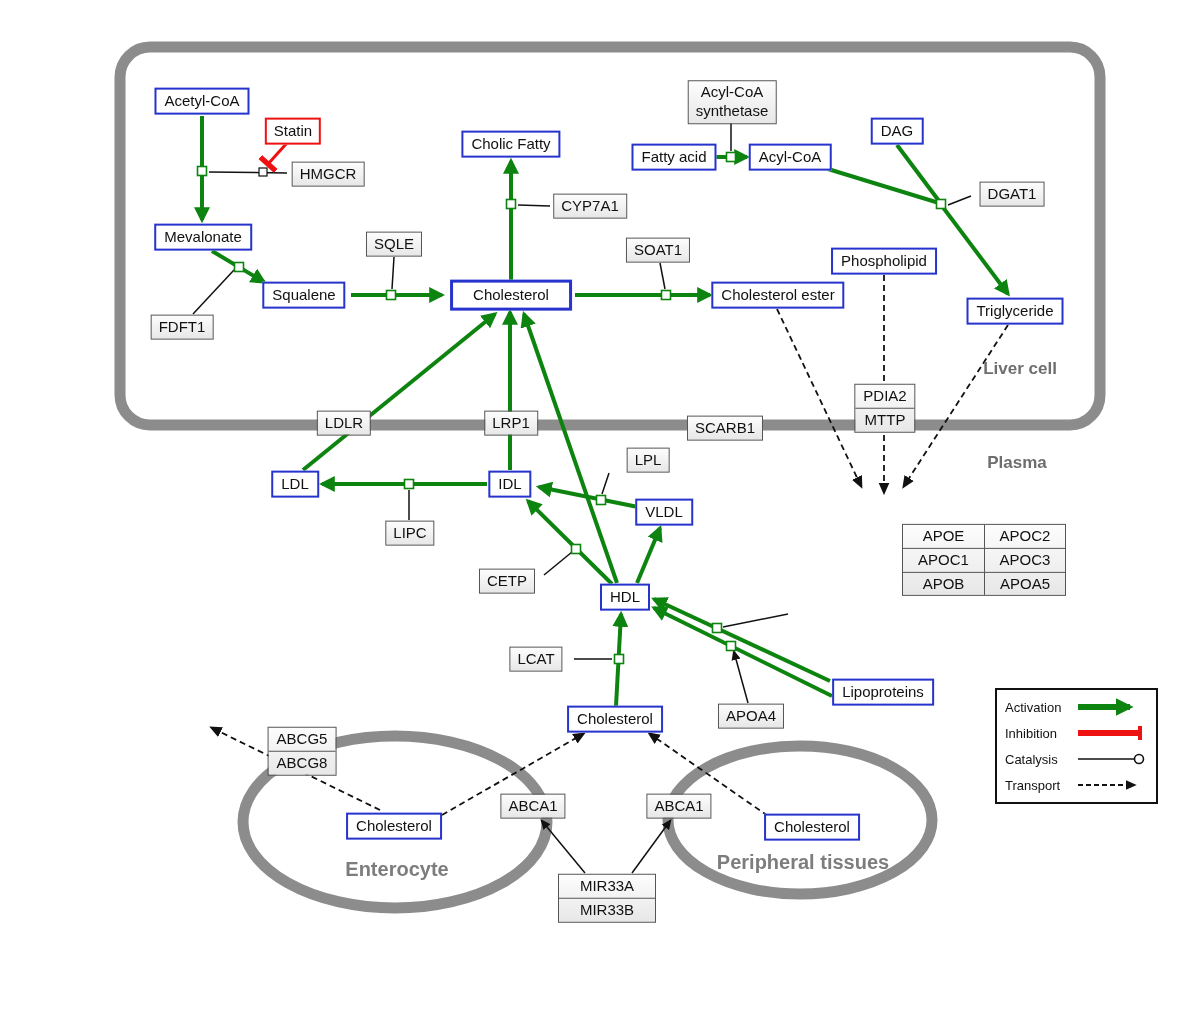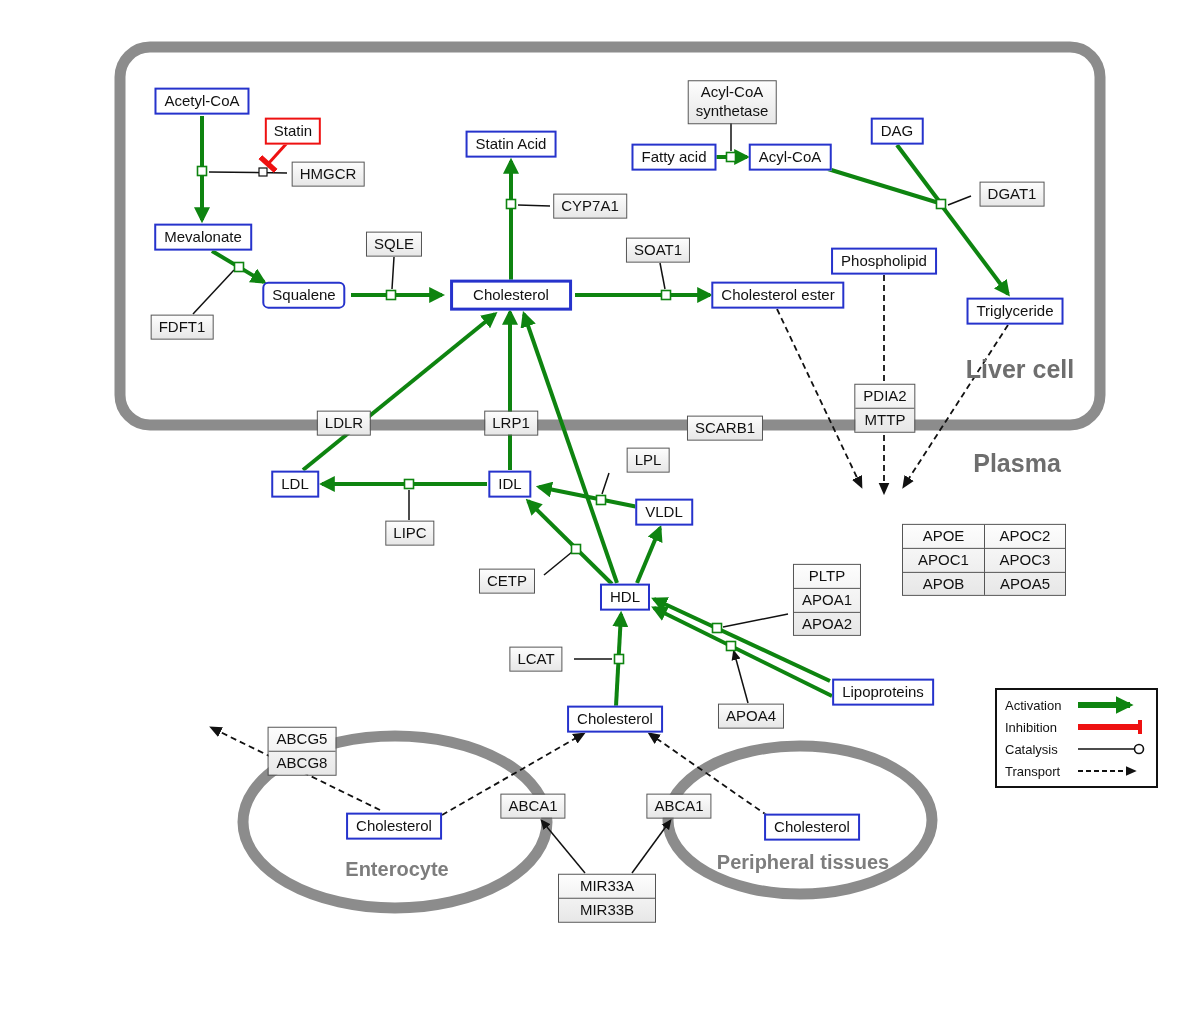--- a/index.html
+++ b/index.html
@@ -23,24 +23,24 @@
   .stack > div { padding:2px 8px; }
   .stack > div + div { border-top:1px solid #555; }
   .grid2 { padding:0; display:grid; grid-template-columns:81px 81px; }
   .grid2 > div { padding:2px 4px; }
   .grid2 > div:nth-child(2n) { border-left:1px solid #555; }
   .grid2 > div:nth-child(n+3) { border-top:1px solid #555; }
   .comp-label {
     position:absolute; transform:translate(-50%,-50%);
     font-weight:bold; color:#6e6e6e; white-space:nowrap;
   }
-  .comp-label.lg { font-size:25px; }
+  .comp-label.lg { font-size:17px; }
   .comp-label.md { font-size:20px; color:#7d7d7d; }
   #legend {
-    position:absolute; left:995px; top:688px; width:163px; height:100px;
+    position:absolute; left:995px; top:688px; width:163px; height:116px;
     border:2px solid #111; background:transparent;
     display:flex; flex-direction:column; justify-content:space-around;
     padding:4px 8px; box-sizing:border-box;
   }
   .legend-row { display:flex; align-items:center; justify-content:space-between; }
   .legend-row span { font-size:13px; color:#111; }
 </style>
 </head>
 <body>
 
@@ -134,22 +134,22 @@
     <rect x="259" y="168" width="8" height="8" fill="#fff" stroke="#111" stroke-width="1.2"></rect>
   </svg>
 
   <div class="comp-label lg" style="left:1020px; top:369px;">Liver cell</div>
   <div class="comp-label lg" style="left:1017px; top:463px;">Plasma</div>
   <div class="comp-label md" style="left:397px; top:869px;">Enterocyte</div>
   <div class="comp-label md" style="left:803px; top:862px;">Peripheral tissues</div>
 
   <div class="node metab" style="left:202px; top:101px;">Acetyl-CoA</div>
   <div class="node metab" style="left:203px; top:237px;">Mevalonate</div>
-  <div class="node metab" style="left:304px; top:295px;border-radius:6px;">Squalene</div>
-  <div class="node metab" style="left:511px; top:144px;">Statin Acid</div>
+  <div class="node metab" style="left:304px; top:295px;">Squalene</div>
+  <div class="node metab" style="left:511px; top:144px;">Cholic Fatty</div>
   <div class="node metab big" style="left:511px; top:295px;">Cholesterol</div>
   <div class="node metab" style="left:674px; top:157px;">Fatty acid</div>
   <div class="node metab" style="left:790px; top:157px;">Acyl-CoA</div>
   <div class="node metab" style="left:897px; top:131px;">DAG</div>
   <div class="node metab" style="left:884px; top:261px;">Phospholipid</div>
   <div class="node metab" style="left:778px; top:295px;">Cholesterol ester</div>
   <div class="node metab" style="left:1015px; top:311px;">Triglyceride</div>
   <div class="node metab" style="left:295px; top:484px;">LDL</div>
   <div class="node metab" style="left:510px; top:484px;">IDL</div>
   <div class="node metab" style="left:664px; top:512px;">VLDL</div>
@@ -186,25 +186,20 @@
     <div>MTTP</div>
   </div>
   <div class="node enzyme stack" style="left:302px; top:751px;">
     <div>ABCG5</div>
     <div>ABCG8</div>
   </div>
   <div class="node enzyme stack" style="left:607px; top:898px; min-width:96px;">
     <div>MIR33A</div>
     <div>MIR33B</div>
   </div>
-  <div class="node enzyme stack" style="left:827px; top:600px;">
-    <div>PLTP</div>
-    <div>APOA1</div>
-    <div>APOA2</div>
-  </div>
 
   <div class="node enzyme grid2" style="left:984px; top:560px;">
     <div>APOE</div>
     <div>APOC2</div>
     <div>APOC1</div>
     <div>APOC3</div>
     <div>APOB</div>
     <div>APOA5</div>
   </div>
 

